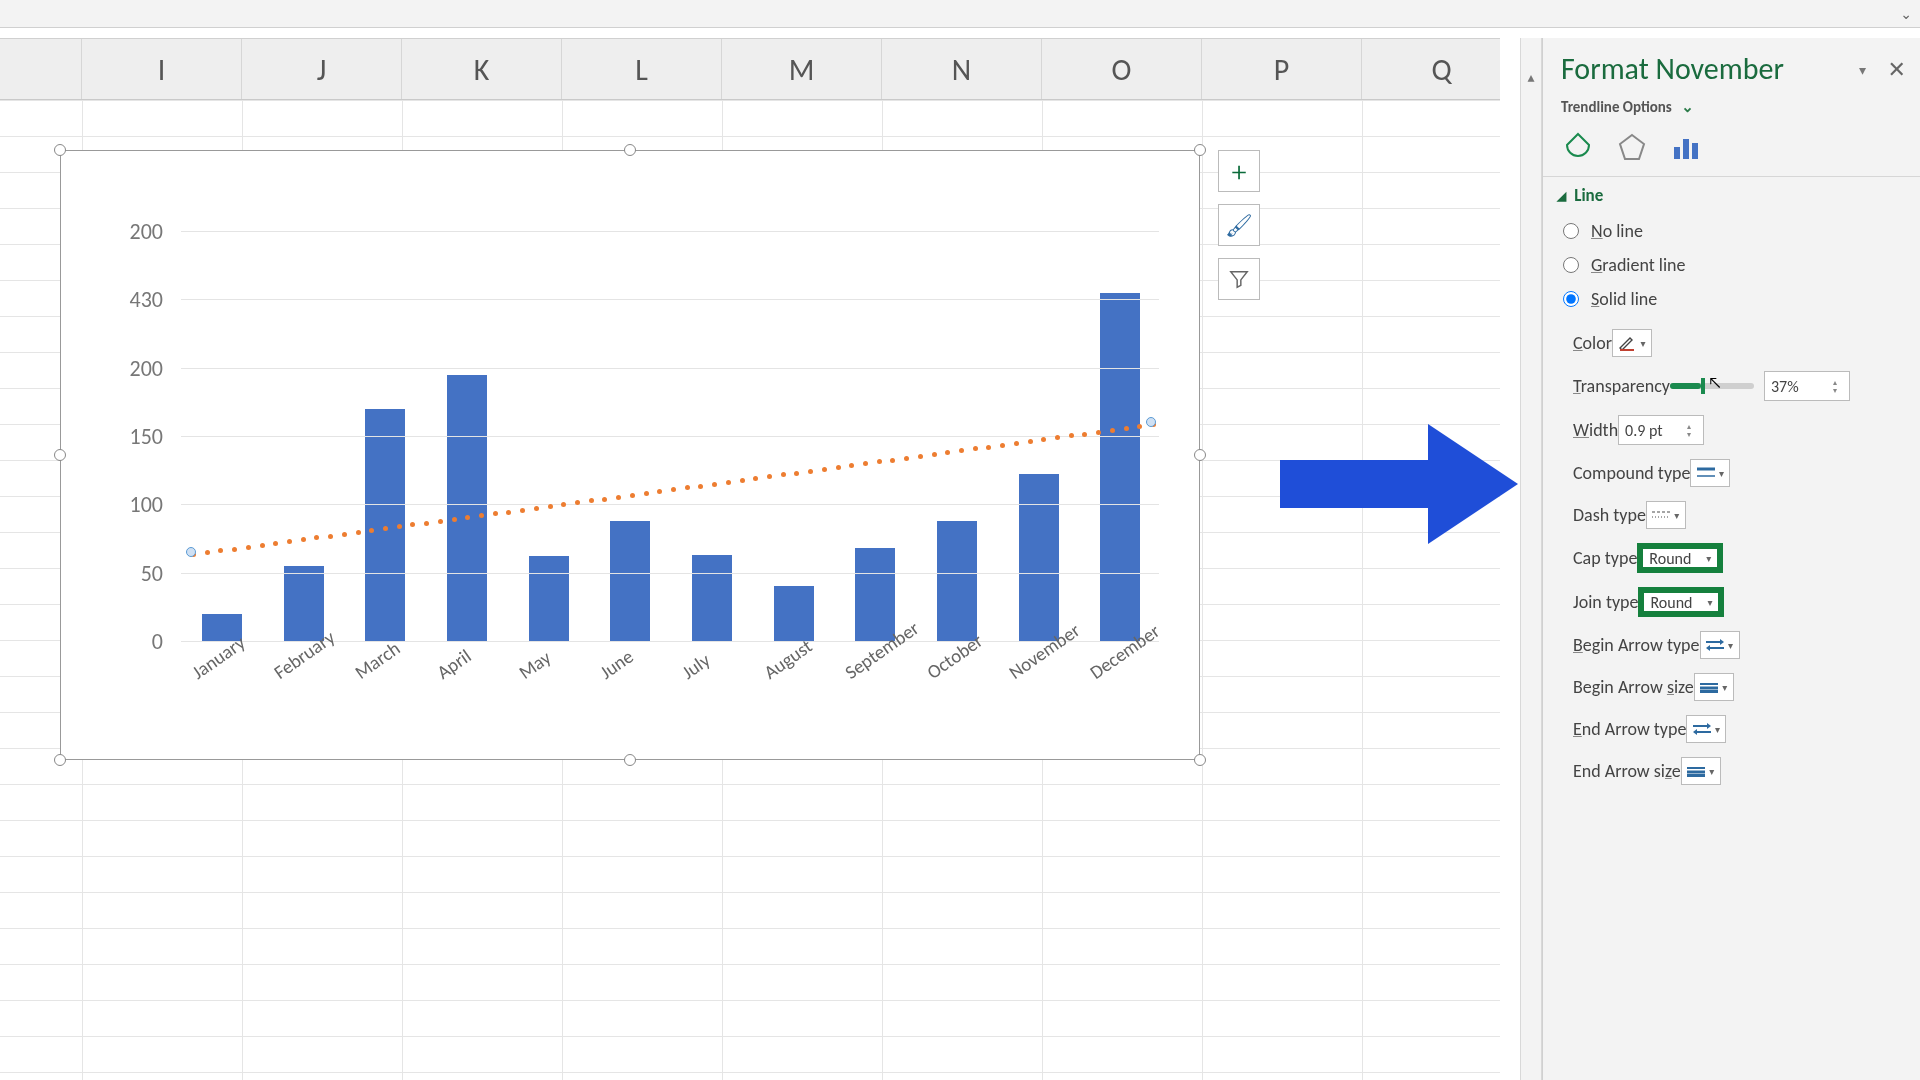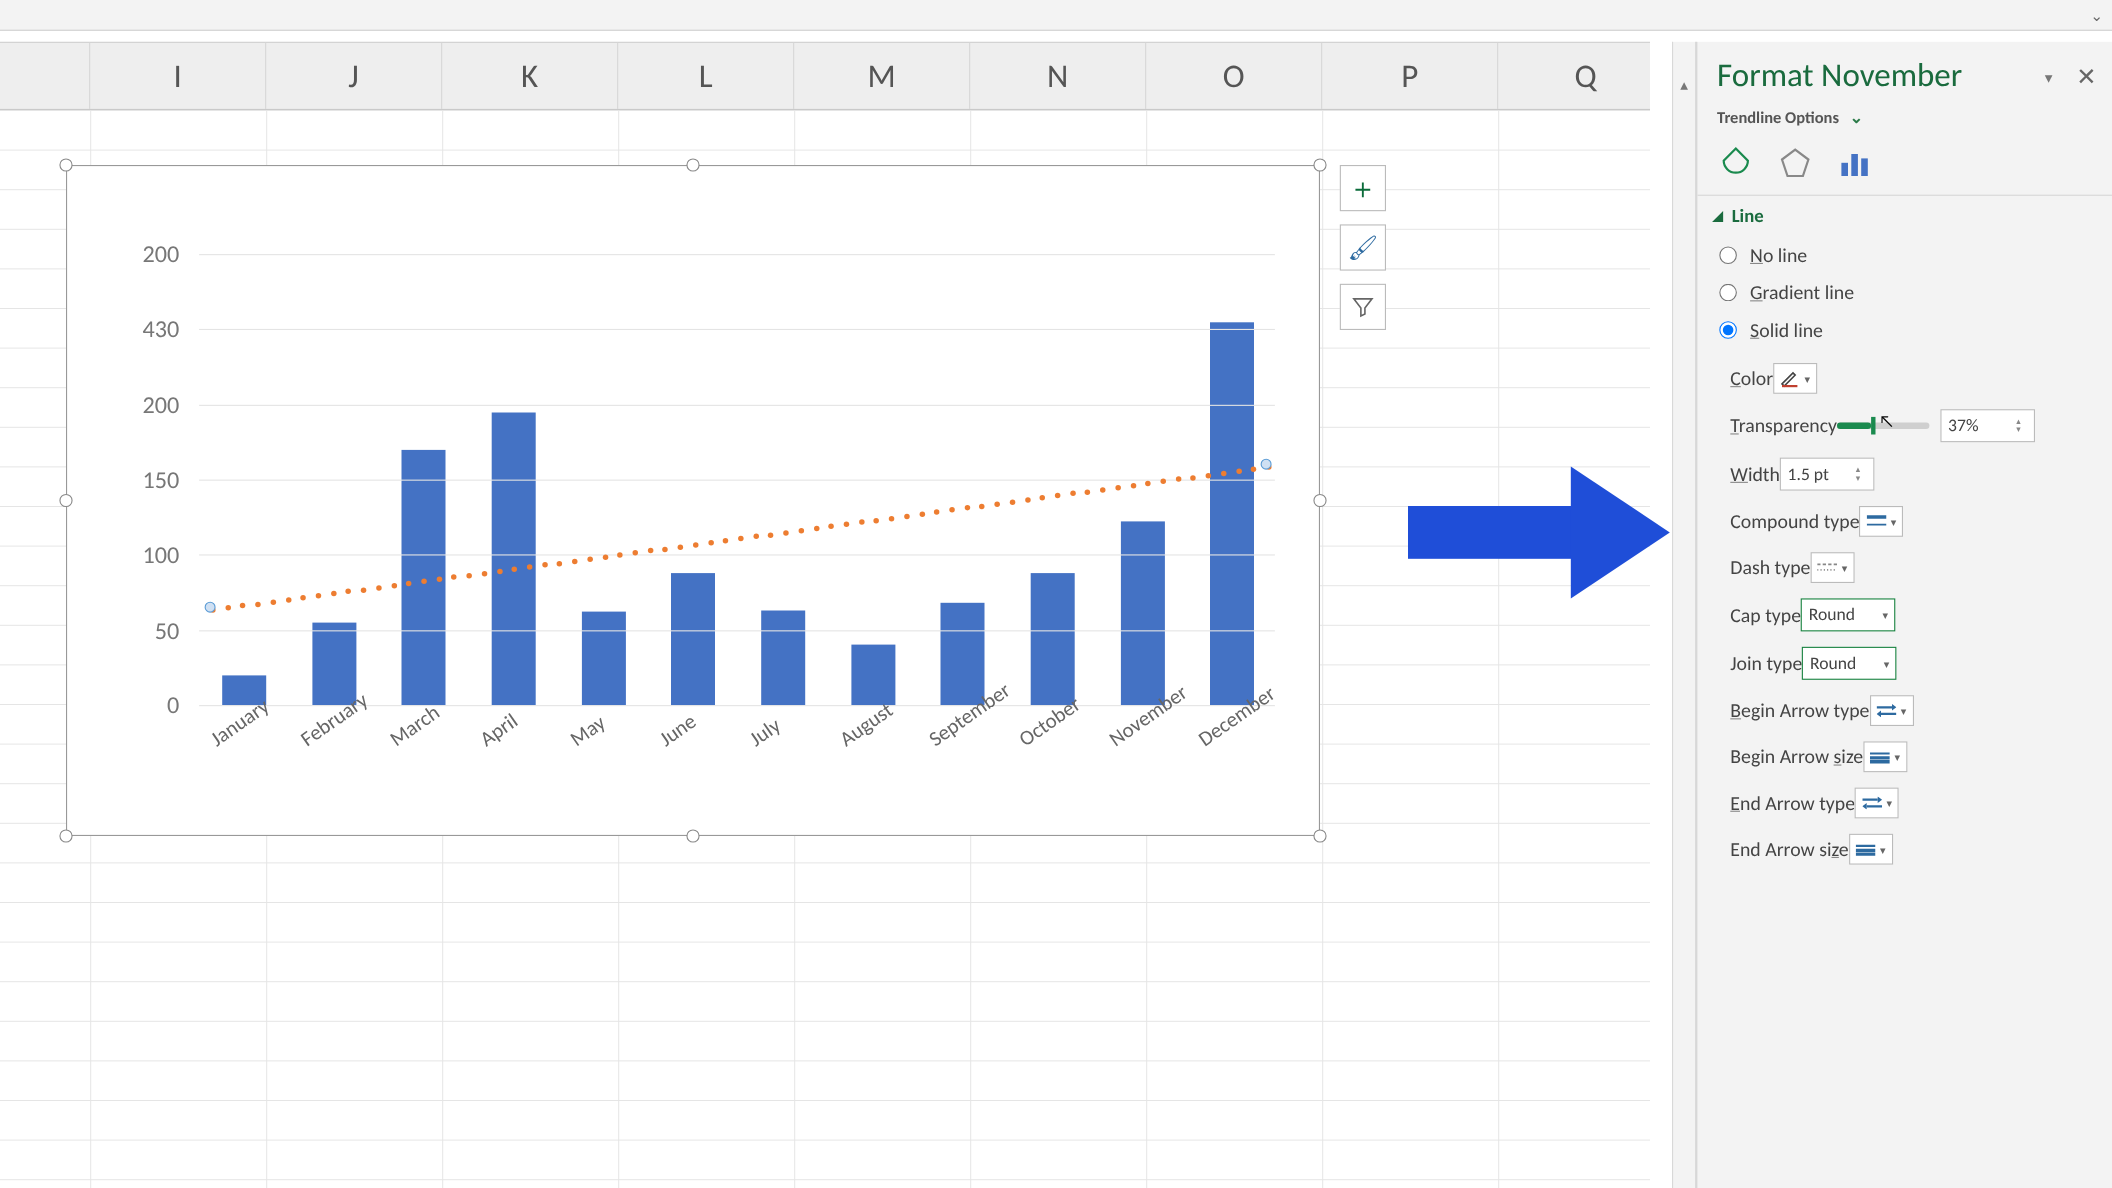--- a/index.html
+++ b/index.html
@@ -74,21 +74,21 @@
   .section-hdr { display:flex; align-items:center; padding:8px 18px 6px 14px; color:#1a6b3e; font-weight:600; font-size:17px; }
   .section-hdr .tri { margin-right:8px; font-size:12px; color:#1a6b3e; }
 
   .radios { padding:2px 18px 6px 20px; }
   .radio-row { display:flex; align-items:center; padding:6px 0; font-size:18px; color:#444; }
   .radio-row input { margin-right:12px; width:16px; height:16px; }
 
   .prop-row { display:flex; align-items:center; justify-content:flex-start; padding:7px 18px 7px 30px; font-size:18px; color:#444; }
   .prop-row .val-box { width:86px; height:30px; background:#fff; border:1px solid #bbb; display:flex; align-items:center; padding:0 6px; font-size:16px; position:relative; }
   .prop-row .spin { position:absolute; right:2px; top:1px; bottom:1px; width:14px; display:flex; flex-direction:column; justify-content:center; color:#888; font-size:8px; line-height:8px; }
-  .prop-row .dd-box { width:86px; height:30px; background:#fff; border:1px solid #15803d; display:flex; align-items:center; justify-content:space-between; padding:0 6px; font-size:16px; }
+  .prop-row .dd-box { width:86px; height:30px; background:#fff; border:6px solid #15803d; display:flex; align-items:center; justify-content:space-between; padding:0 6px; font-size:16px; }
   .prop-row .dd-caret { color:#666; font-size:10px; }
   .prop-row .swatch-btn { width:40px; height:28px; background:#fff; border:1px solid #bbb; display:flex; align-items:center; justify-content:center; margin-right:-2px; }
   .prop-row .swatch-btn .caret { margin-left:4px; color:#666; font-size:10px; }
   .prop-row .icon-btn { width:40px; height:28px; background:#fff; border:1px solid #bbb; display:flex; align-items:center; justify-content:center; }
   .prop-row .icon-btn .caret { margin-left:4px; color:#666; font-size:10px; }
   .slider { position:relative; width:84px; height:6px; background:#cfcfcf; border-radius:3px; }
   .slider .fill { position:absolute; left:0; top:0; bottom:0; background:#1a8a4e; border-radius:3px; }
   .slider .thumb { position:absolute; top:-5px; width:4px; height:16px; background:#1a8a4e; }
   .u { text-decoration:underline; text-decoration-color:#888; }
 
@@ -345,21 +345,21 @@
       <div class="val-box">
         <span>37%</span>
         <div class="spin">▴<br>▾</div>
       </div>
     </div>
   </div>
 
   <div class="prop-row">
     <span><span class="u">W</span>idth</span>
     <div class="val-box">
-      <span>1.5 pt</span>
+      <span>0.9 pt</span>
       <div class="spin">▴<br>▾</div>
     </div>
   </div>
 
   <div class="prop-row">
     <span>Compound type</span>
     <div class="icon-btn">
       <svg width="18" height="12">
           <line x1="0" y1="2" x2="18" y2="2" stroke="#2d6aa0" stroke-width="3"></line>
           <line x1="0" y1="9" x2="18" y2="9" stroke="#2d6aa0" stroke-width="1.5"></line>

